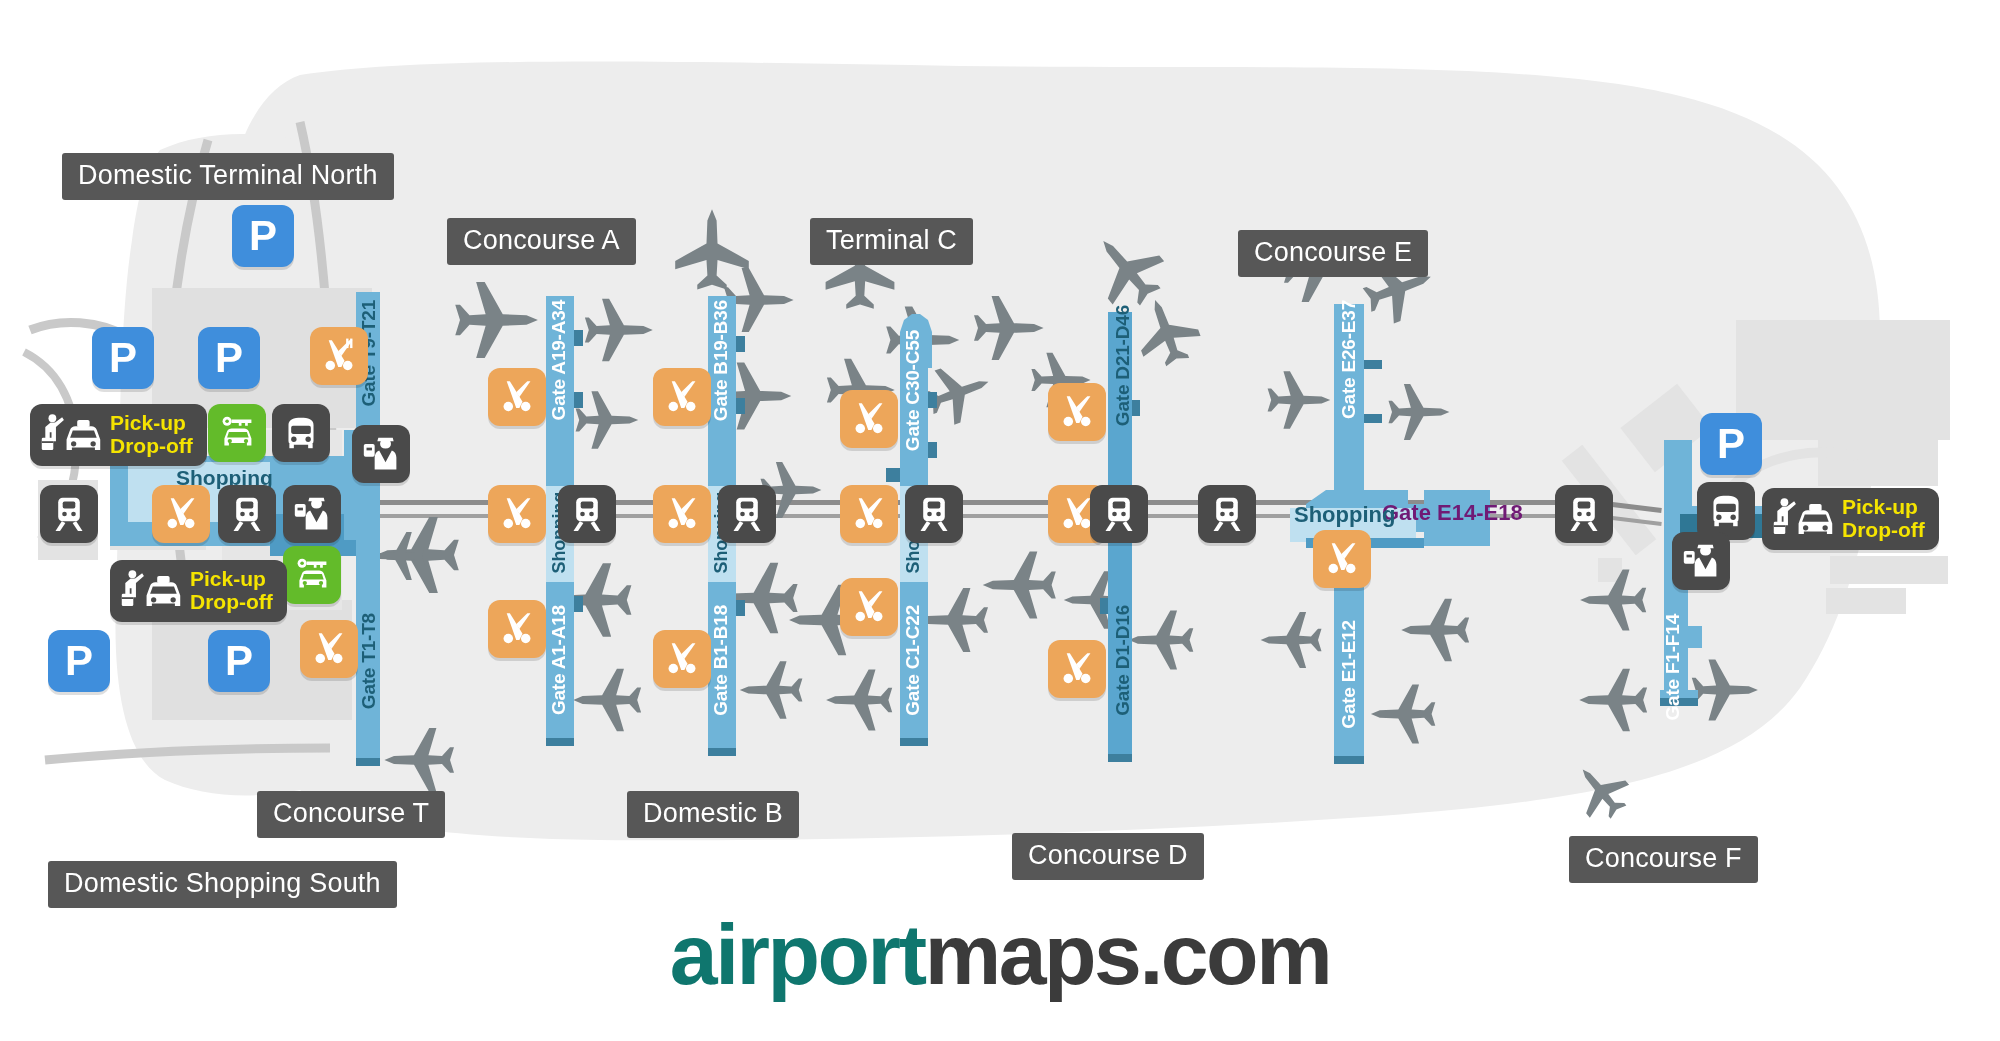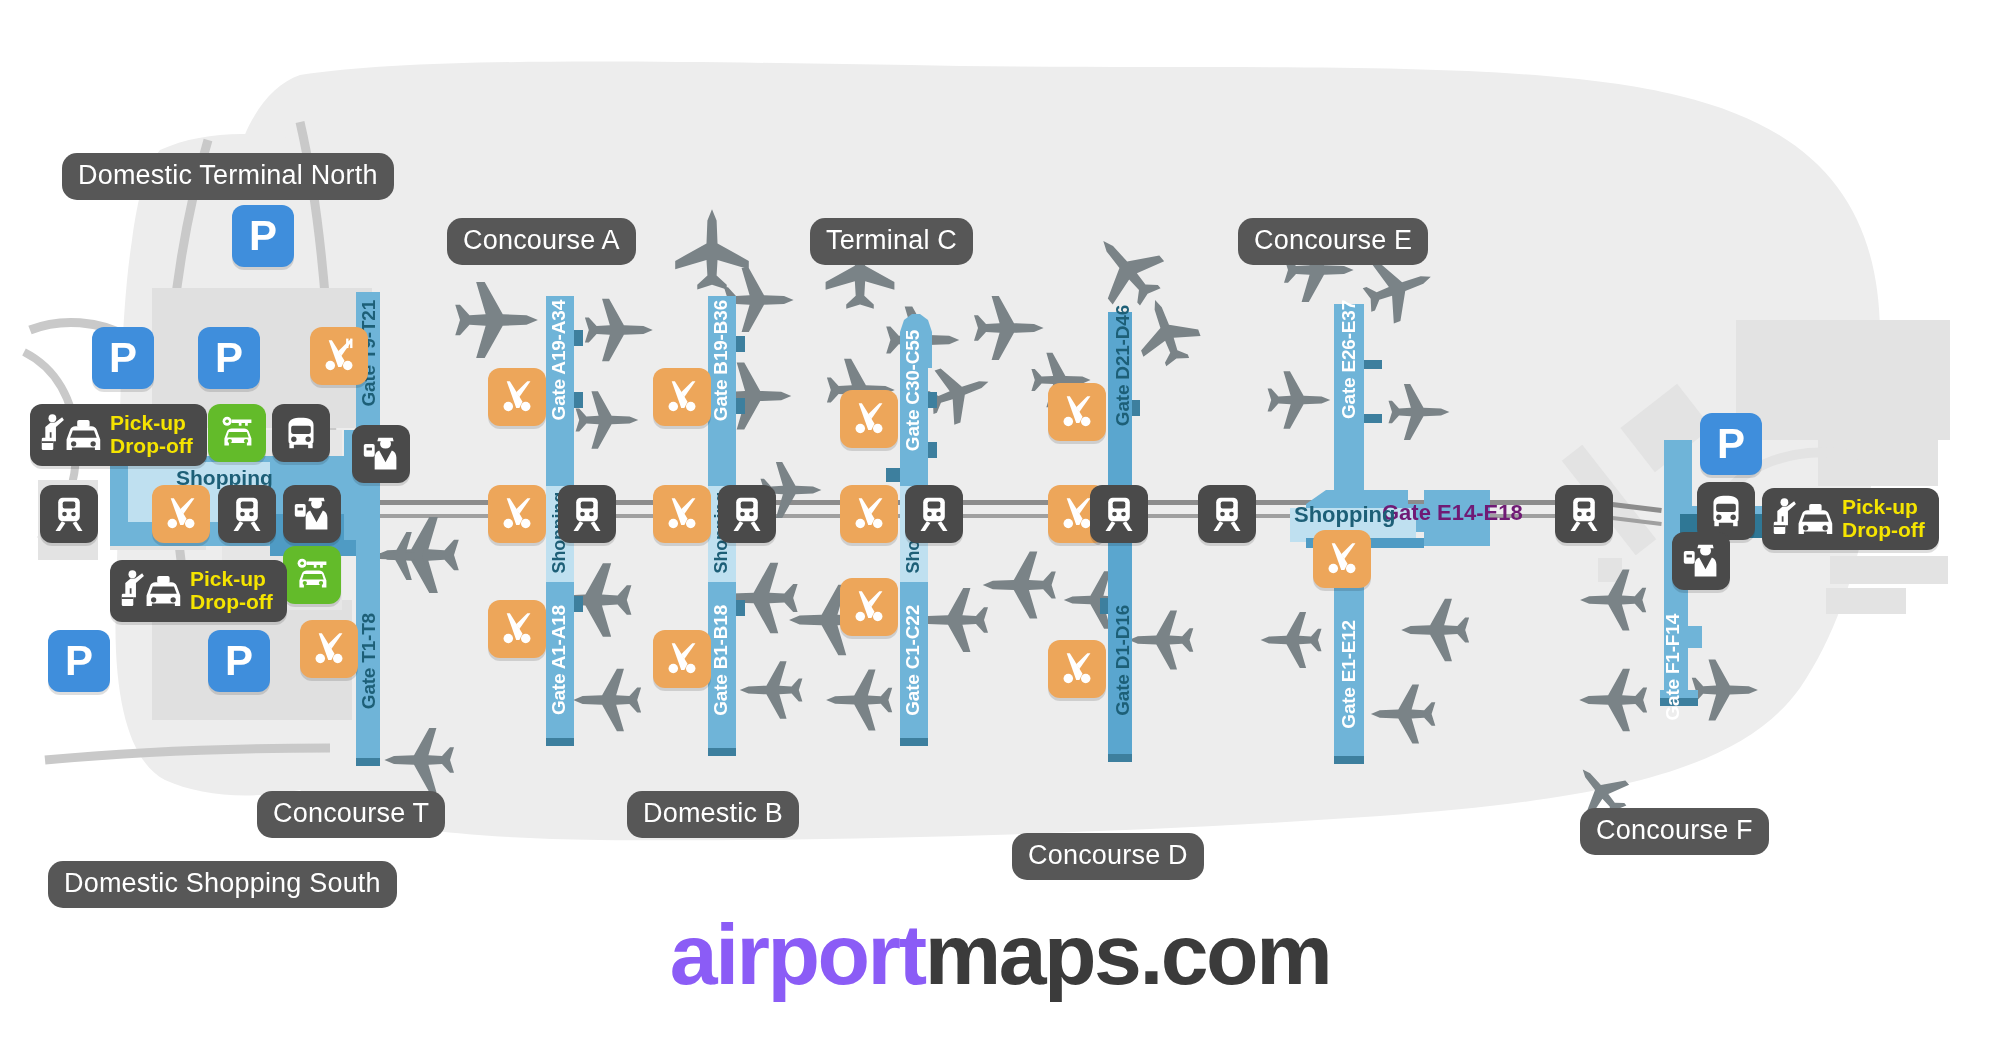--- a/index.html
+++ b/index.html
@@ -22,21 +22,21 @@
      font-size:19px;font-weight:700;letter-spacing:-0.2px;
      font-family:"Liberation Sans",sans-serif;}
   .vlabel.white{color:#ffffff;}
   .vlabel.teal{color:#1d5f77;}
   .vlabel.shopping{color:#1d5f77;font-size:18px;}
 
   .hlabel{position:absolute;white-space:nowrap;font-size:22px;font-weight:700;color:#701a75;}
   .hlabel.teal{color:#1d5f77;}
 
   
-  .arealabel{position:absolute;background:#575757;color:#fff;border-radius:15px;
+  .arealabel{position:absolute;background:#575757;color:#fff;border-radius:3px;
      padding:7px 16px 9px 16px;font-size:27px;font-weight:400;white-space:nowrap;
      letter-spacing:0.2px;line-height:1.15;font-family:"Liberation Sans",sans-serif;}
 
   
   .badge{position:absolute;border-radius:12px;display:flex;align-items:center;
      justify-content:center;box-shadow:0 3px 0 rgba(0,0,0,.13);}
   .badge.blue{background:#3f8edc;}
   .badge.orange{background:#eda65a;}
   .badge.dark{background:#4a4a4a;}
   .badge.green{background:#63bb2a;}
@@ -50,21 +50,21 @@
      font-family:"Liberation Sans",sans-serif;white-space:nowrap;}
 
   
   .railline{position:absolute;background:#8c8c8c;height:5px;}
   .railline.thin{height:4px;background:#a0a0a0;}
 
   
   #logo{position:absolute;left:0;top:905px;width:2000px;text-align:center;
      font-size:86px;font-weight:700;letter-spacing:-2.5px;
      font-family:"Liberation Sans",sans-serif;}
-  #logo .a{color:#8b5cf6;}
+  #logo .a{color:#0f766e;}
   #logo .b{color:#3b3b3b;}
 
   .plane{position:absolute;}
   svg{display:block;overflow:visible;}
 </style>
 </head>
 <body>
 
 <div id="map">
 
@@ -271,25 +271,25 @@
 
   <div class="hlabel teal" style="left:176px;top:466px;font-size:21px;">Shopping</div>
   <div class="vlabel shopping" style="left:549px;top:492px;">Shopping</div>
   <div class="vlabel shopping" style="left:711px;top:492px;">Shopping</div>
   <div class="vlabel shopping" style="left:903px;top:492px;">Shopping</div>
   <div class="hlabel teal" style="left:1294px;top:502px;font-size:22px;">Shopping</div>
 
   <div class="arealabel" style="left:62px;top:153px;">Domestic Terminal North</div>
   <div class="arealabel" style="left:447px;top:218px;">Concourse A</div>
   <div class="arealabel" style="left:810px;top:218px;">Terminal C</div>
-  <div class="arealabel" style="left:1238px;top:218px;">Concourse E</div>
+  <div class="arealabel" style="left:1238px;top:230px;">Concourse E</div>
   <div class="arealabel" style="left:257px;top:791px;">Concourse T</div>
   <div class="arealabel" style="left:627px;top:791px;">Domestic B</div>
   <div class="arealabel" style="left:1012px;top:833px;">Concourse D</div>
-  <div class="arealabel" style="left:1569px;top:808px;margin-left:11px;">Concourse F</div>
+  <div class="arealabel" style="left:1569px;top:836px;">Concourse F</div>
   <div class="arealabel" style="left:48px;top:861px;">Domestic Shopping South</div>
 
   <div class="badge blue" style="left:232px;top:205px;width:62px;height:62px;">
     <span class="pglyph">P</span>
     </div>
   <div class="badge blue" style="left:92px;top:327px;width:62px;height:62px;">
     <span class="pglyph">P</span>
     </div>
   <div class="badge blue" style="left:198px;top:327px;width:62px;height:62px;">
     <span class="pglyph">P</span>

